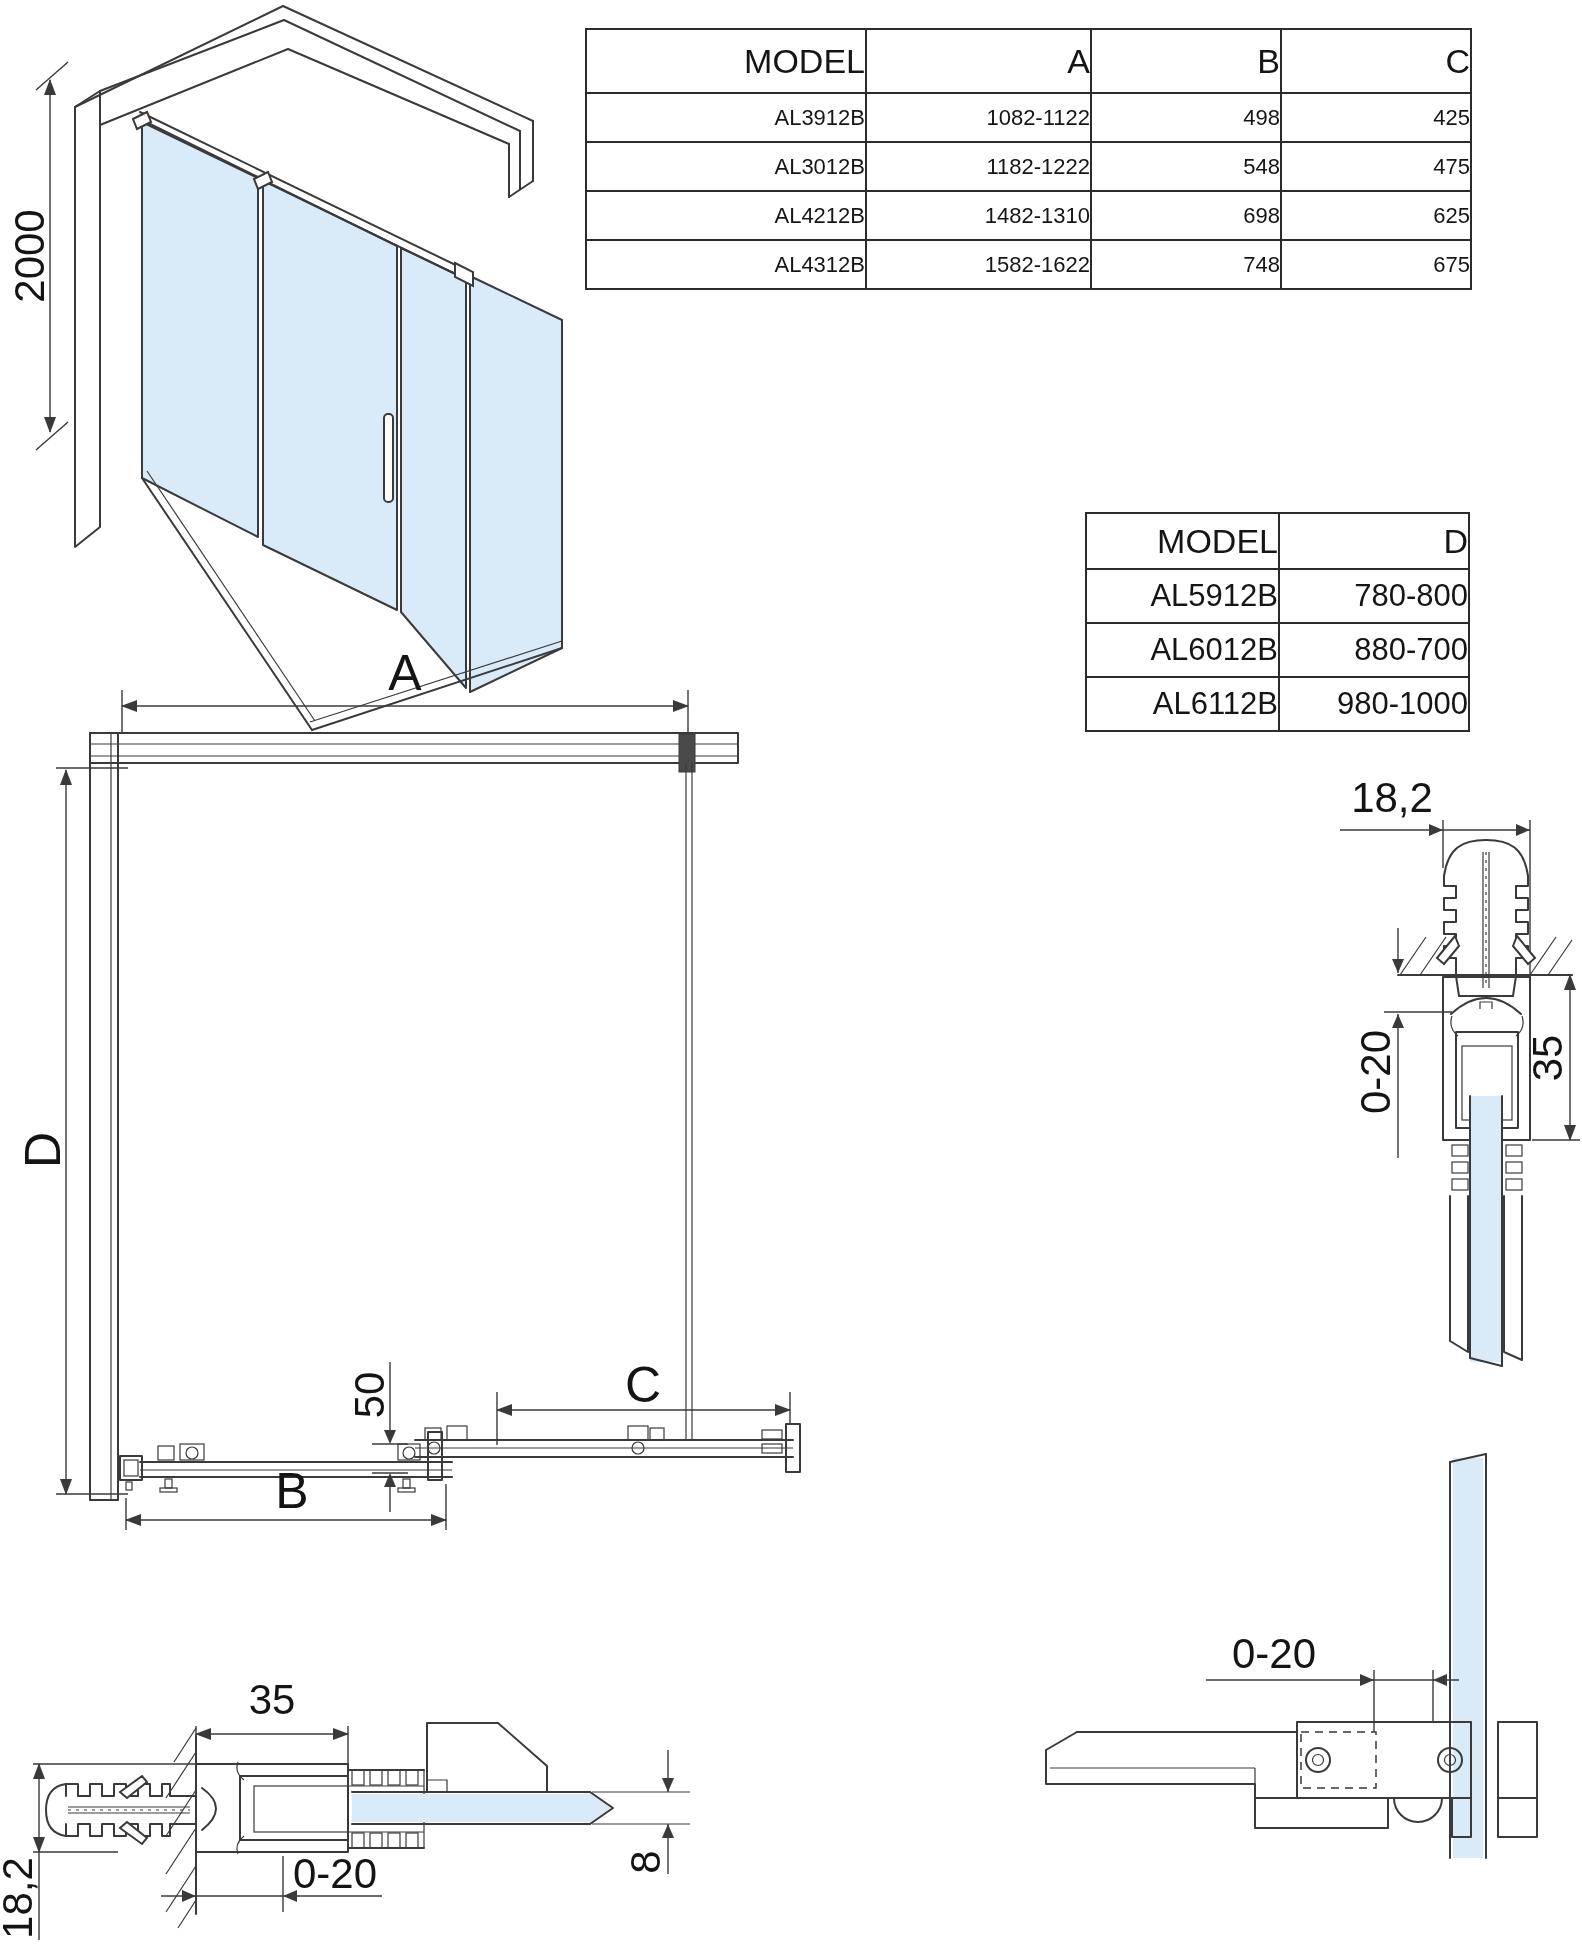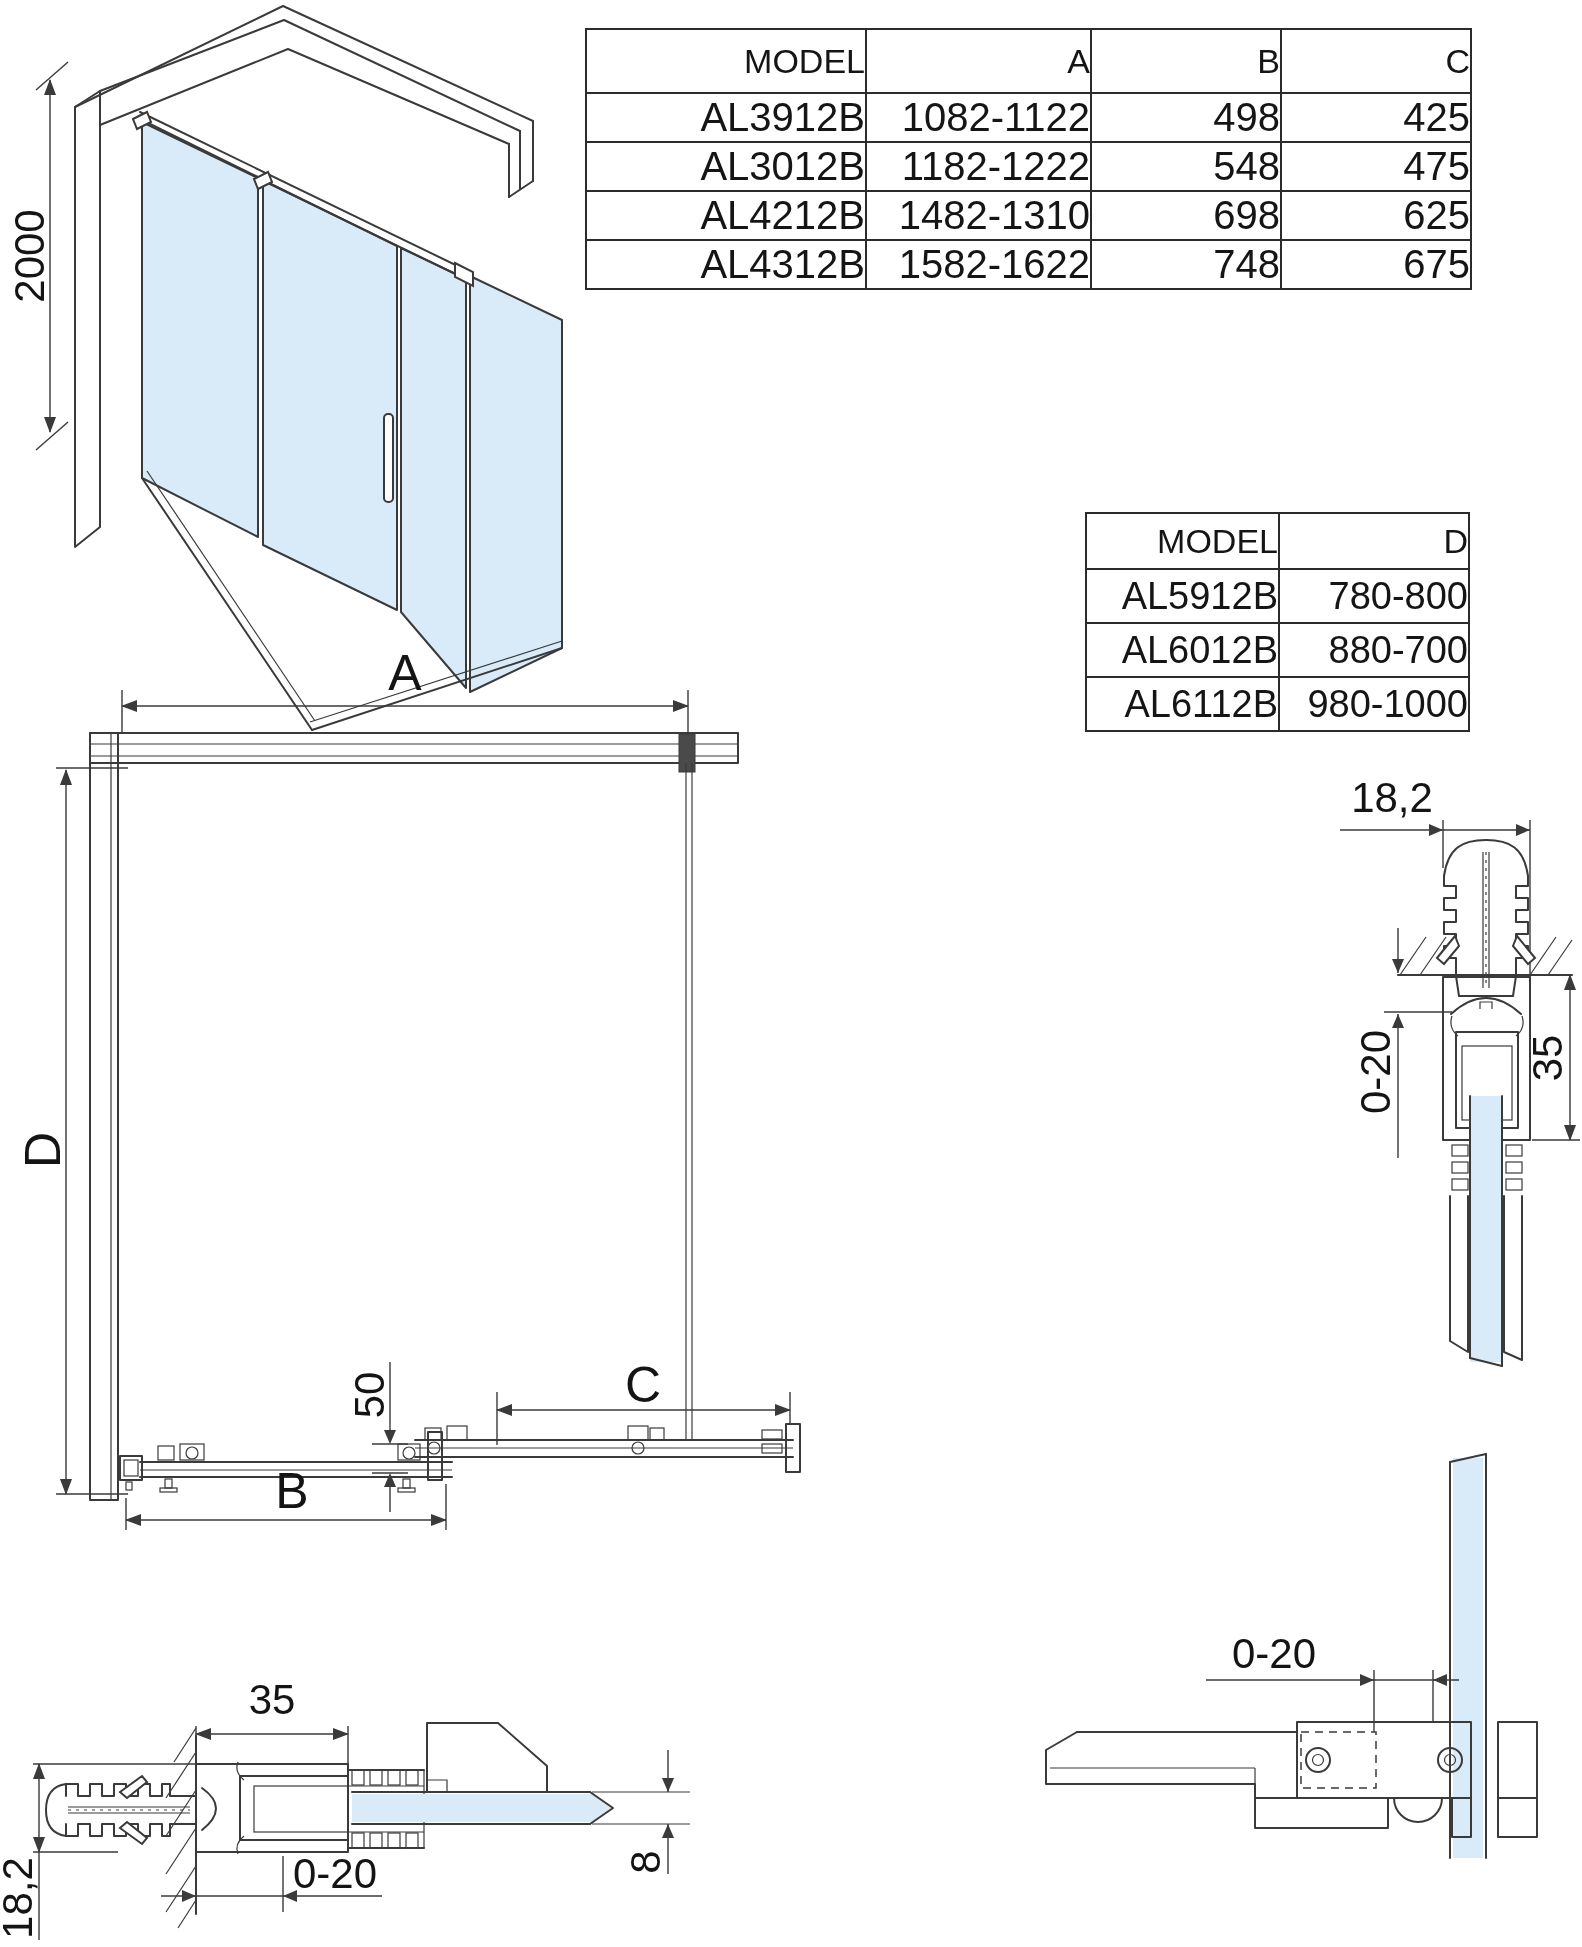--- a/index.html
+++ b/index.html
@@ -18,24 +18,24 @@
   .darkblock{fill:#4a4a4a;stroke:#3a3a3a;}
   text{fill:#141414;}
   .dimtxt{font-size:42px;}
   .biglbl{font-size:50px;}
   
   .spec{border-collapse:collapse;table-layout:fixed;background:#ffffff;}
   .spec th,.spec td{border:2px solid #2b2b2b;text-align:right;vertical-align:middle;
     font-weight:400;color:#151515;padding:0;}
   .t1{position:absolute;left:585px;top:28px;width:885px;}
   .t1 th{height:62px;font-size:34px;}
-  .t1 td{height:47px;font-size:40px;}
+  .t1 td{height:47px;font-size:22px;}
   .t2{position:absolute;left:1085px;top:512px;width:383px;}
   .t2 th{height:54px;font-size:34px;}
-  .t2 td{height:52px;font-size:38px;}
+  .t2 td{height:52px;font-size:31px;}
 </style>
 </head>
 <body>
 
 <div class="stage">
 
   <svg width="1582" height="1947" viewBox="0 0 1582 1947">
     <defs>
       <marker id="arw" viewBox="0 0 16 12" refX="15" refY="6" markerWidth="16" markerHeight="12" markerUnits="userSpaceOnUse" orient="auto-start-reverse">
         <path d="M0,0 L16,6 L0,12 Z" fill="#3a3a3a"></path>

